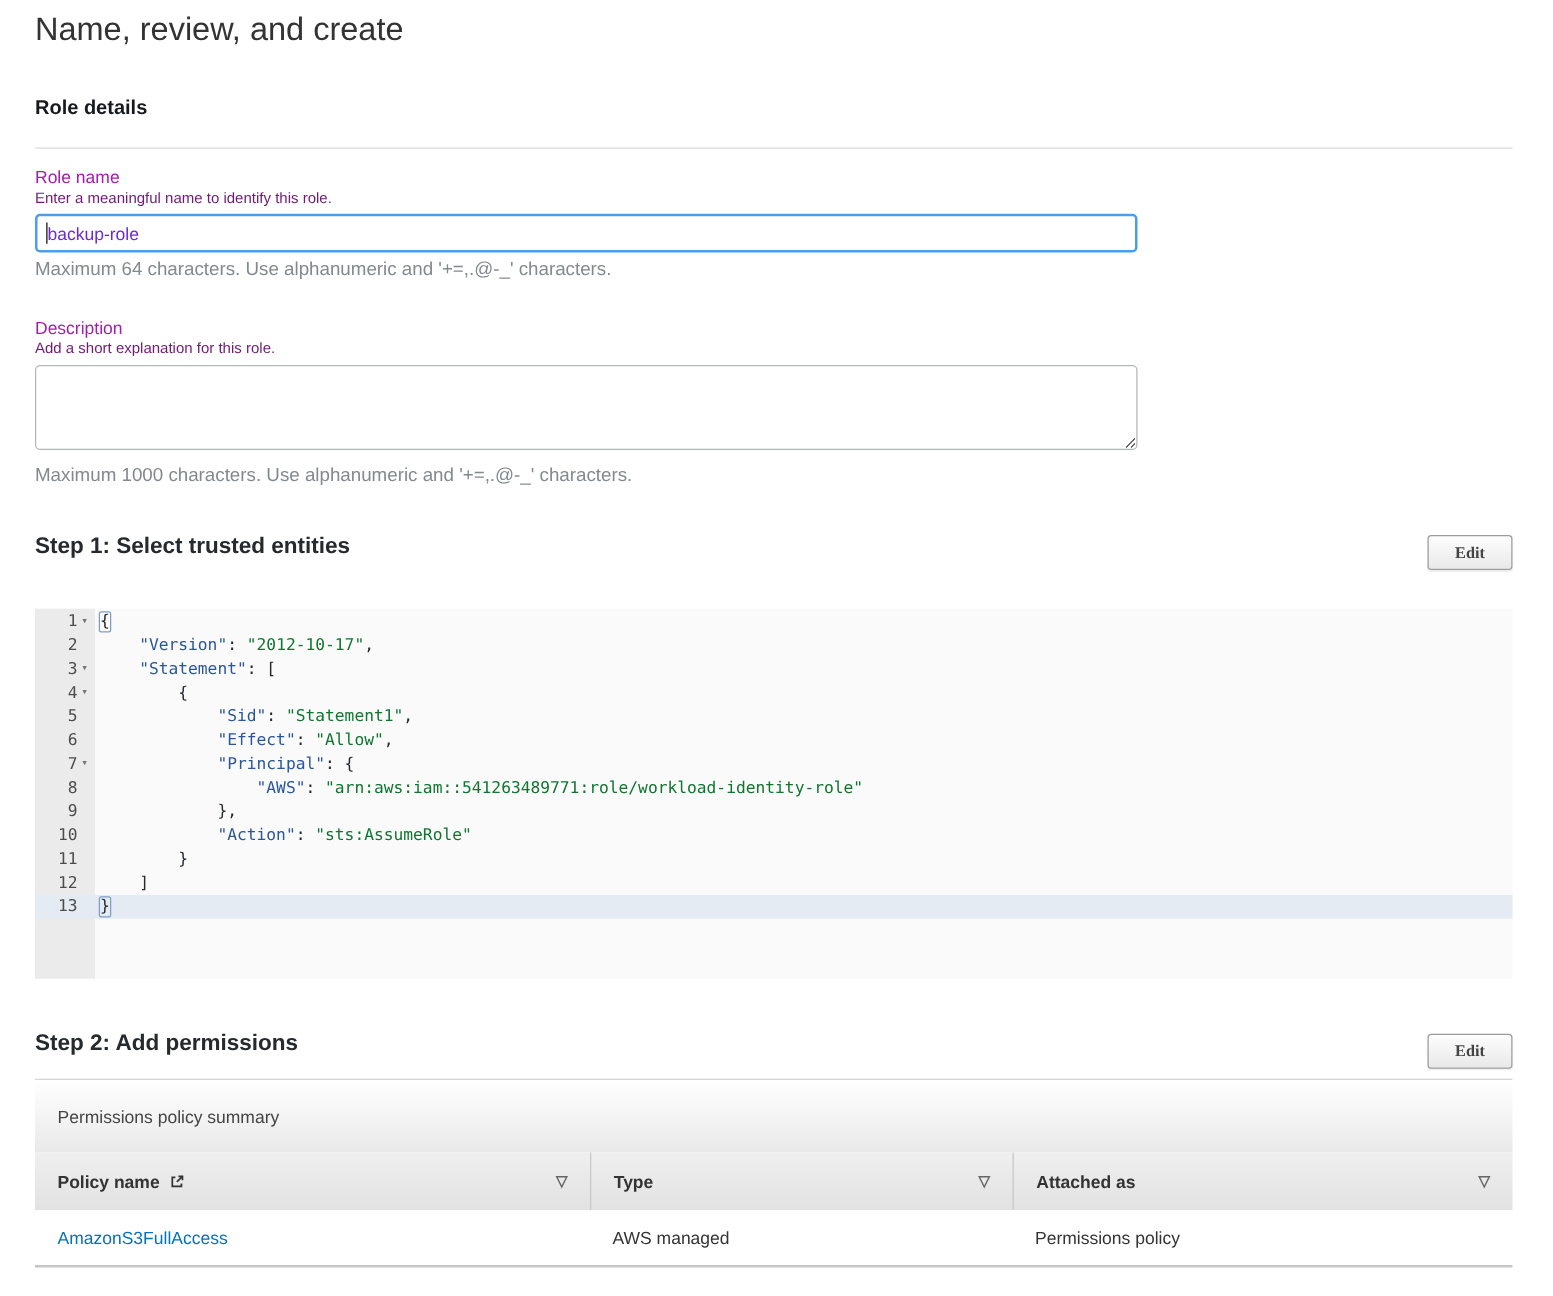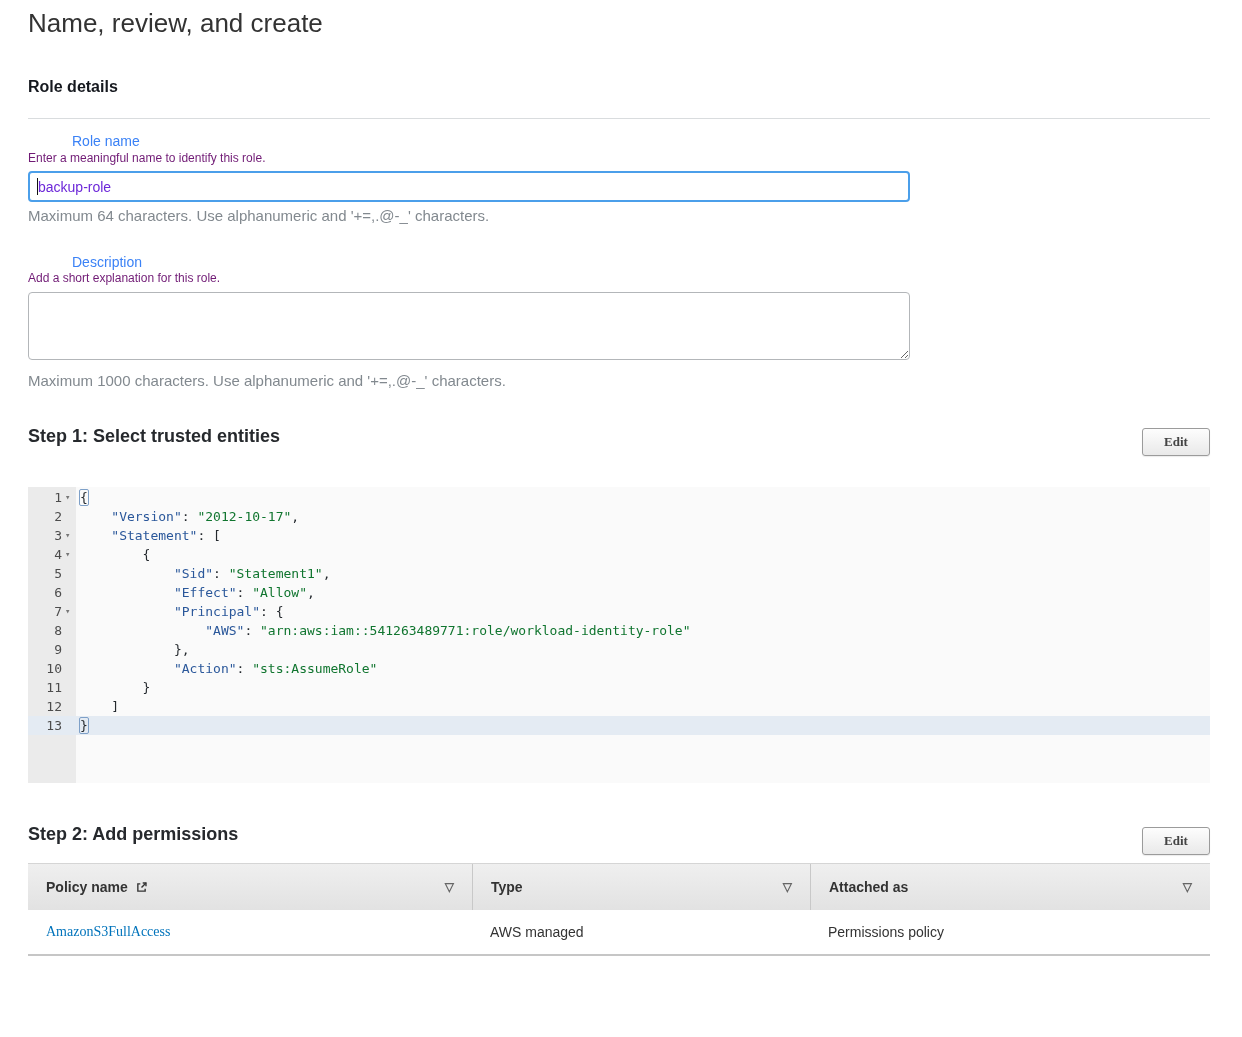--- a/index.html
+++ b/index.html
@@ -5,21 +5,21 @@
   * { margin:0; padding:0; box-sizing:border-box; }
   html,body { background:#fff; }
   .page {
     position:relative; width:1242px; height:1037px; background:#ffffff;
     font-family:"Liberation Sans", sans-serif; color:#16191f; overflow:hidden;
   }
   .page-title { position:absolute; left:28px; top:8px; font-size:26px; font-weight:400; color:#333; }
   .section-heading { position:absolute; left:28px; top:78px; font-size:16px; font-weight:700; color:#16191f; }
   .rule { position:absolute; left:28px; width:1182px; height:1px; background:#d9dcde; }
   .rule-roledetails { top:118px; }
-  .field-label { position:absolute; left:28px; font-size:14px; color:#3b82f6;margin-left:44px; }
+  .field-label { position:absolute; left:28px; font-size:14px; color:#a21caf; }
   .field-help { position:absolute; left:28px; font-size:12px; color:#701a75; }
   .field-hint { position:absolute; left:28px; font-size:15px; color:#82898f; }
 
   .rolename-input {
     position:absolute; left:28px; top:171px; width:882px; height:31px;
     border:2px solid #4b9fea; border-radius:4px; background:#fff;
     font-family:"Liberation Sans", sans-serif; font-size:14px; color:#6d28d9;
     padding:0 8px; outline:none;
   }
   .text-cursor { position:absolute; left:37px; top:178px; width:1px; height:17px; background:#111; }
@@ -67,21 +67,21 @@
   .tbl-header .cell {
     position:relative; display:flex; align-items:center; padding-left:18px;
     font-size:14px; font-weight:700; color:#333;
   }
   .cell.c1 { width:444px; } .cell.c2 { width:338px; } .cell.c3 { width:400px; }
   .tbl-header .cell + .cell { border-left:1px solid #c8c8c8; }
   .sort-icon { position:absolute; right:18px; color:#666; font-size:12px; }
   .ext-link-icon { margin-left:7px; display:inline-flex; }
   .tbl-row { display:flex; height:46px; background:#fff; border-bottom:2px solid #c6c6c6; }
   .tbl-row .cell { display:flex; align-items:center; padding-left:18px; font-size:14px; color:#333; }
-  .policy-link { color:#0073bb; text-decoration:none; cursor:pointer;font-family:Liberation Serif, serif; }
+  .policy-link { color:#0073bb; text-decoration:none; cursor:pointer; }
 </style>
 </head>
 <body>
 
 <div class="page">
 
   <div class="page-title">Name, review, and create</div>
 
   <div class="section-heading">Role details</div>
   <div class="rule rule-roledetails"></div>
@@ -116,20 +116,23 @@
         <div class="code-line"><span class="ln">11</span><span class="codetext"><span class="t-p">        }</span></span></div>
         <div class="code-line"><span class="ln">12</span><span class="codetext"><span class="t-p">    ]</span></span></div>
         <div class="code-line active"><span class="ln">13</span><span class="codetext"><span class="t-b">}</span></span></div>
       </div>
   </div>
 
   <div class="step-heading" style="top:824px;">Step 2: Add permissions</div>
   <button class="edit-button" style="top:827px;">Edit</button>
 
   <div class="panel">
+    <div class="panel-header">
+      <span>Permissions policy summary</span>
+    </div>
     <div class="tbl-header">
       <div class="cell c1">
         <span>Policy name</span>
         <span class="ext-link-icon">
           <svg width="13" height="13" viewBox="0 0 16 16" fill="none" stroke="#333" stroke-width="1.7">
             <path d="M6.5 3.5H3.5v9h9v-3"></path>
             <path d="M9.5 2.5h4v4"></path>
             <path d="M13.5 2.5L8 8"></path>
           </svg>
         </span>

